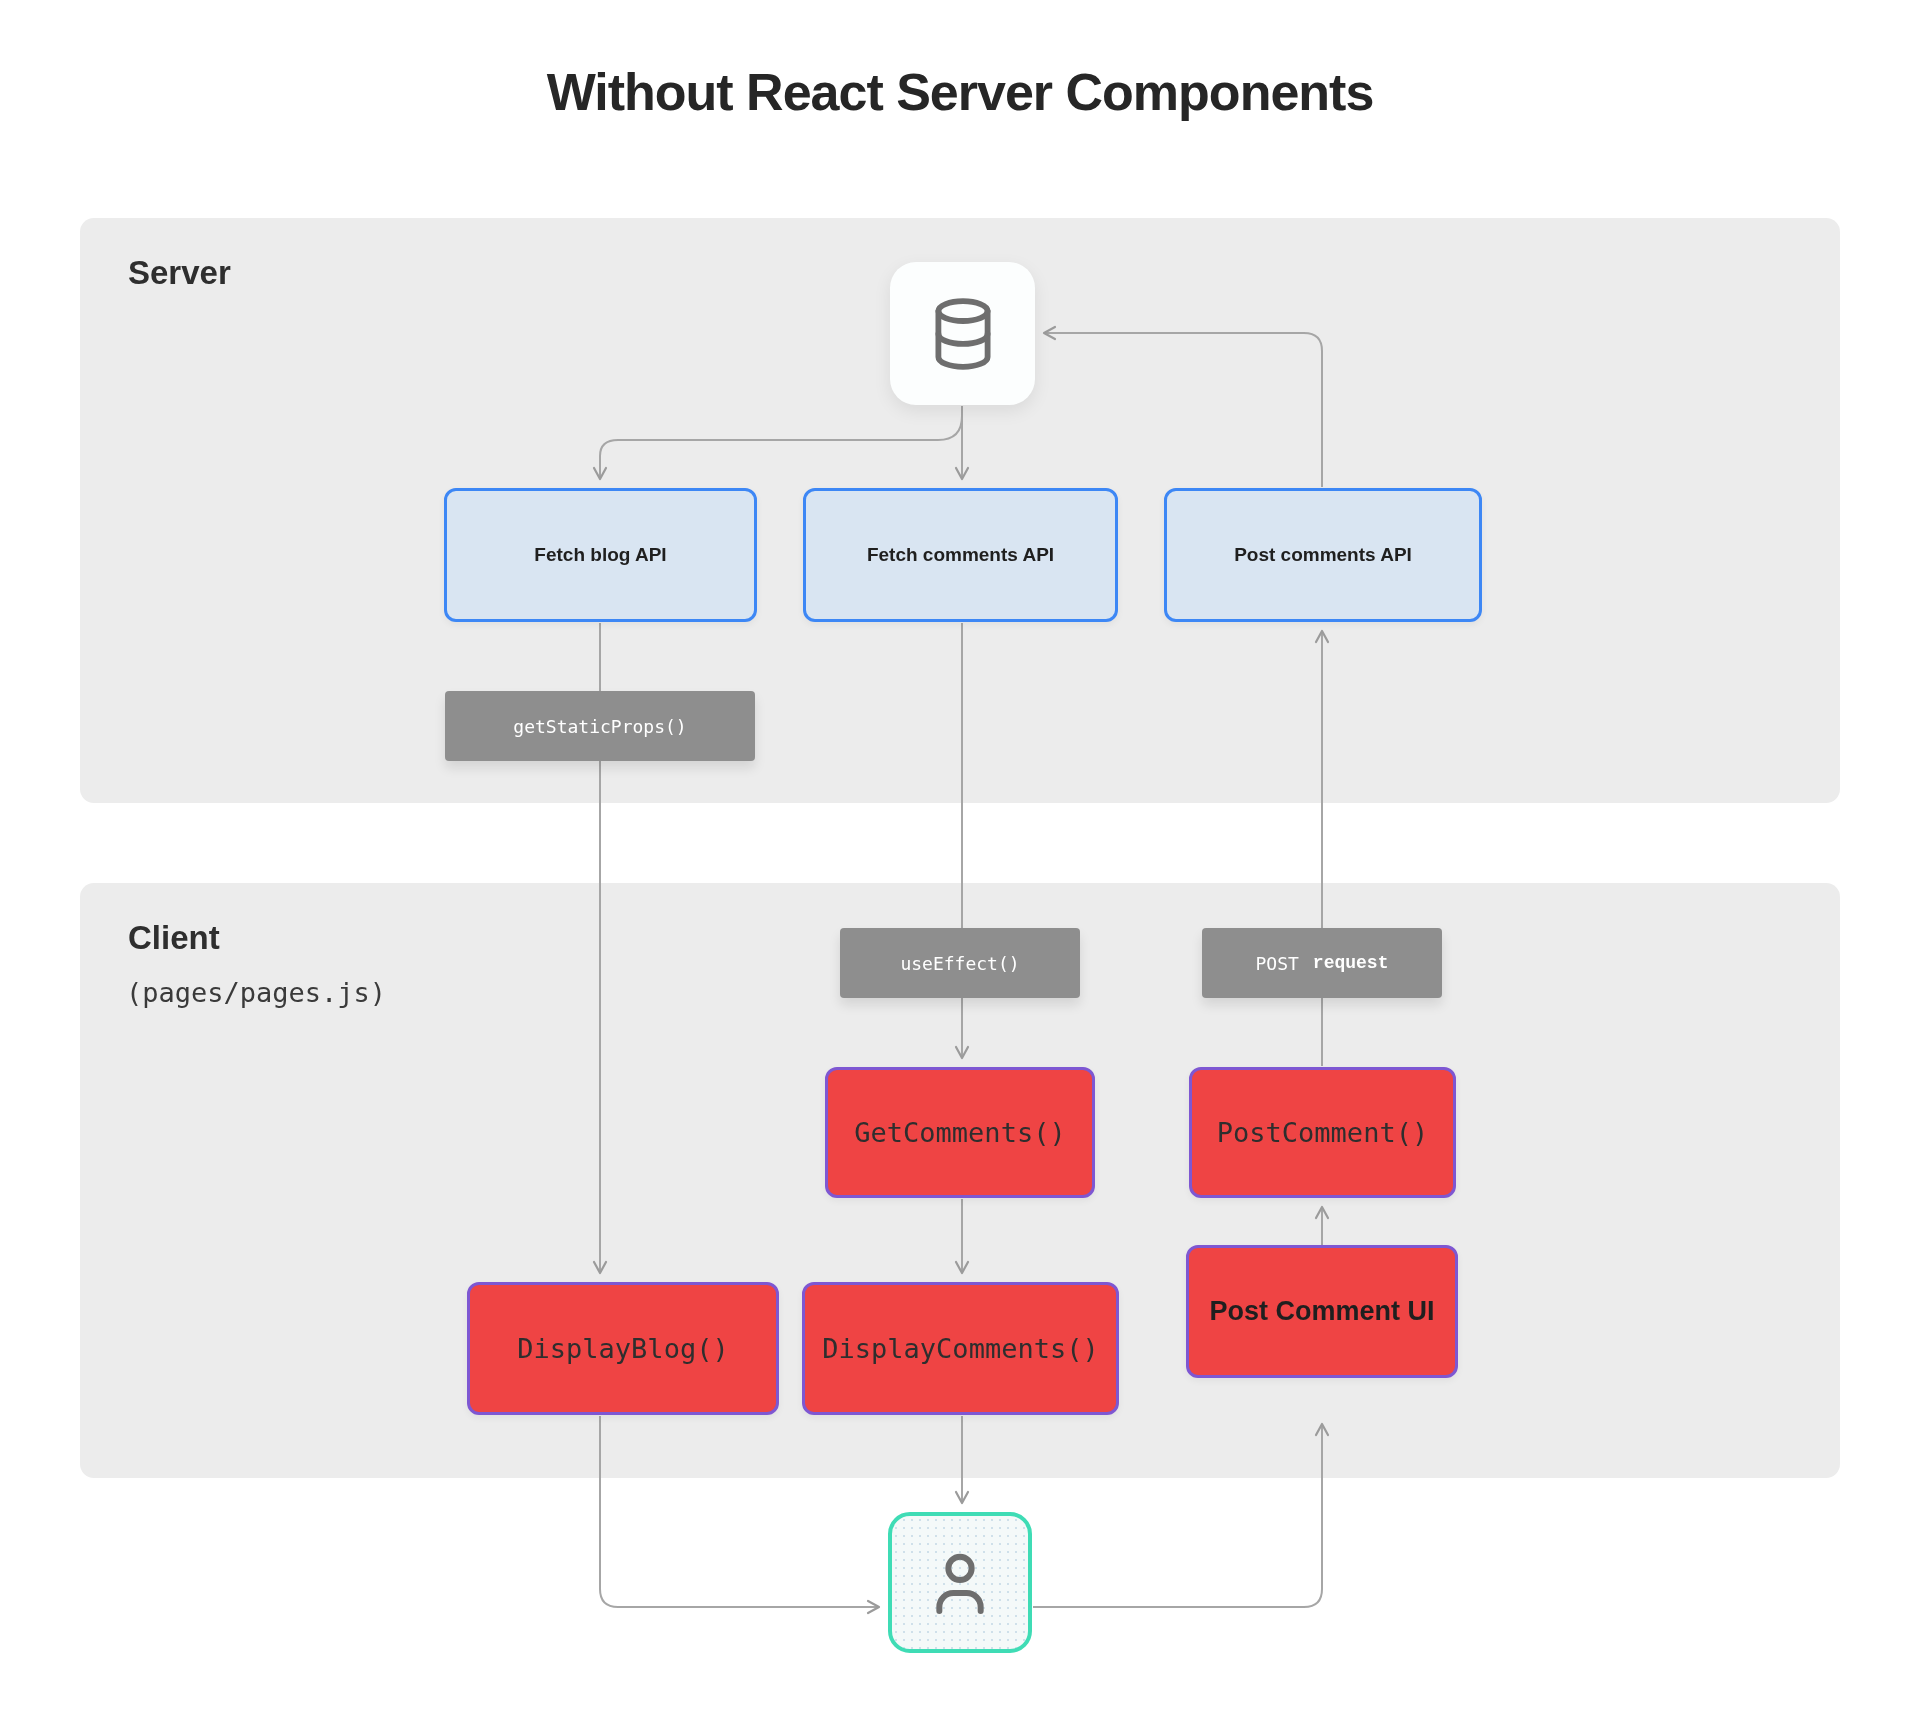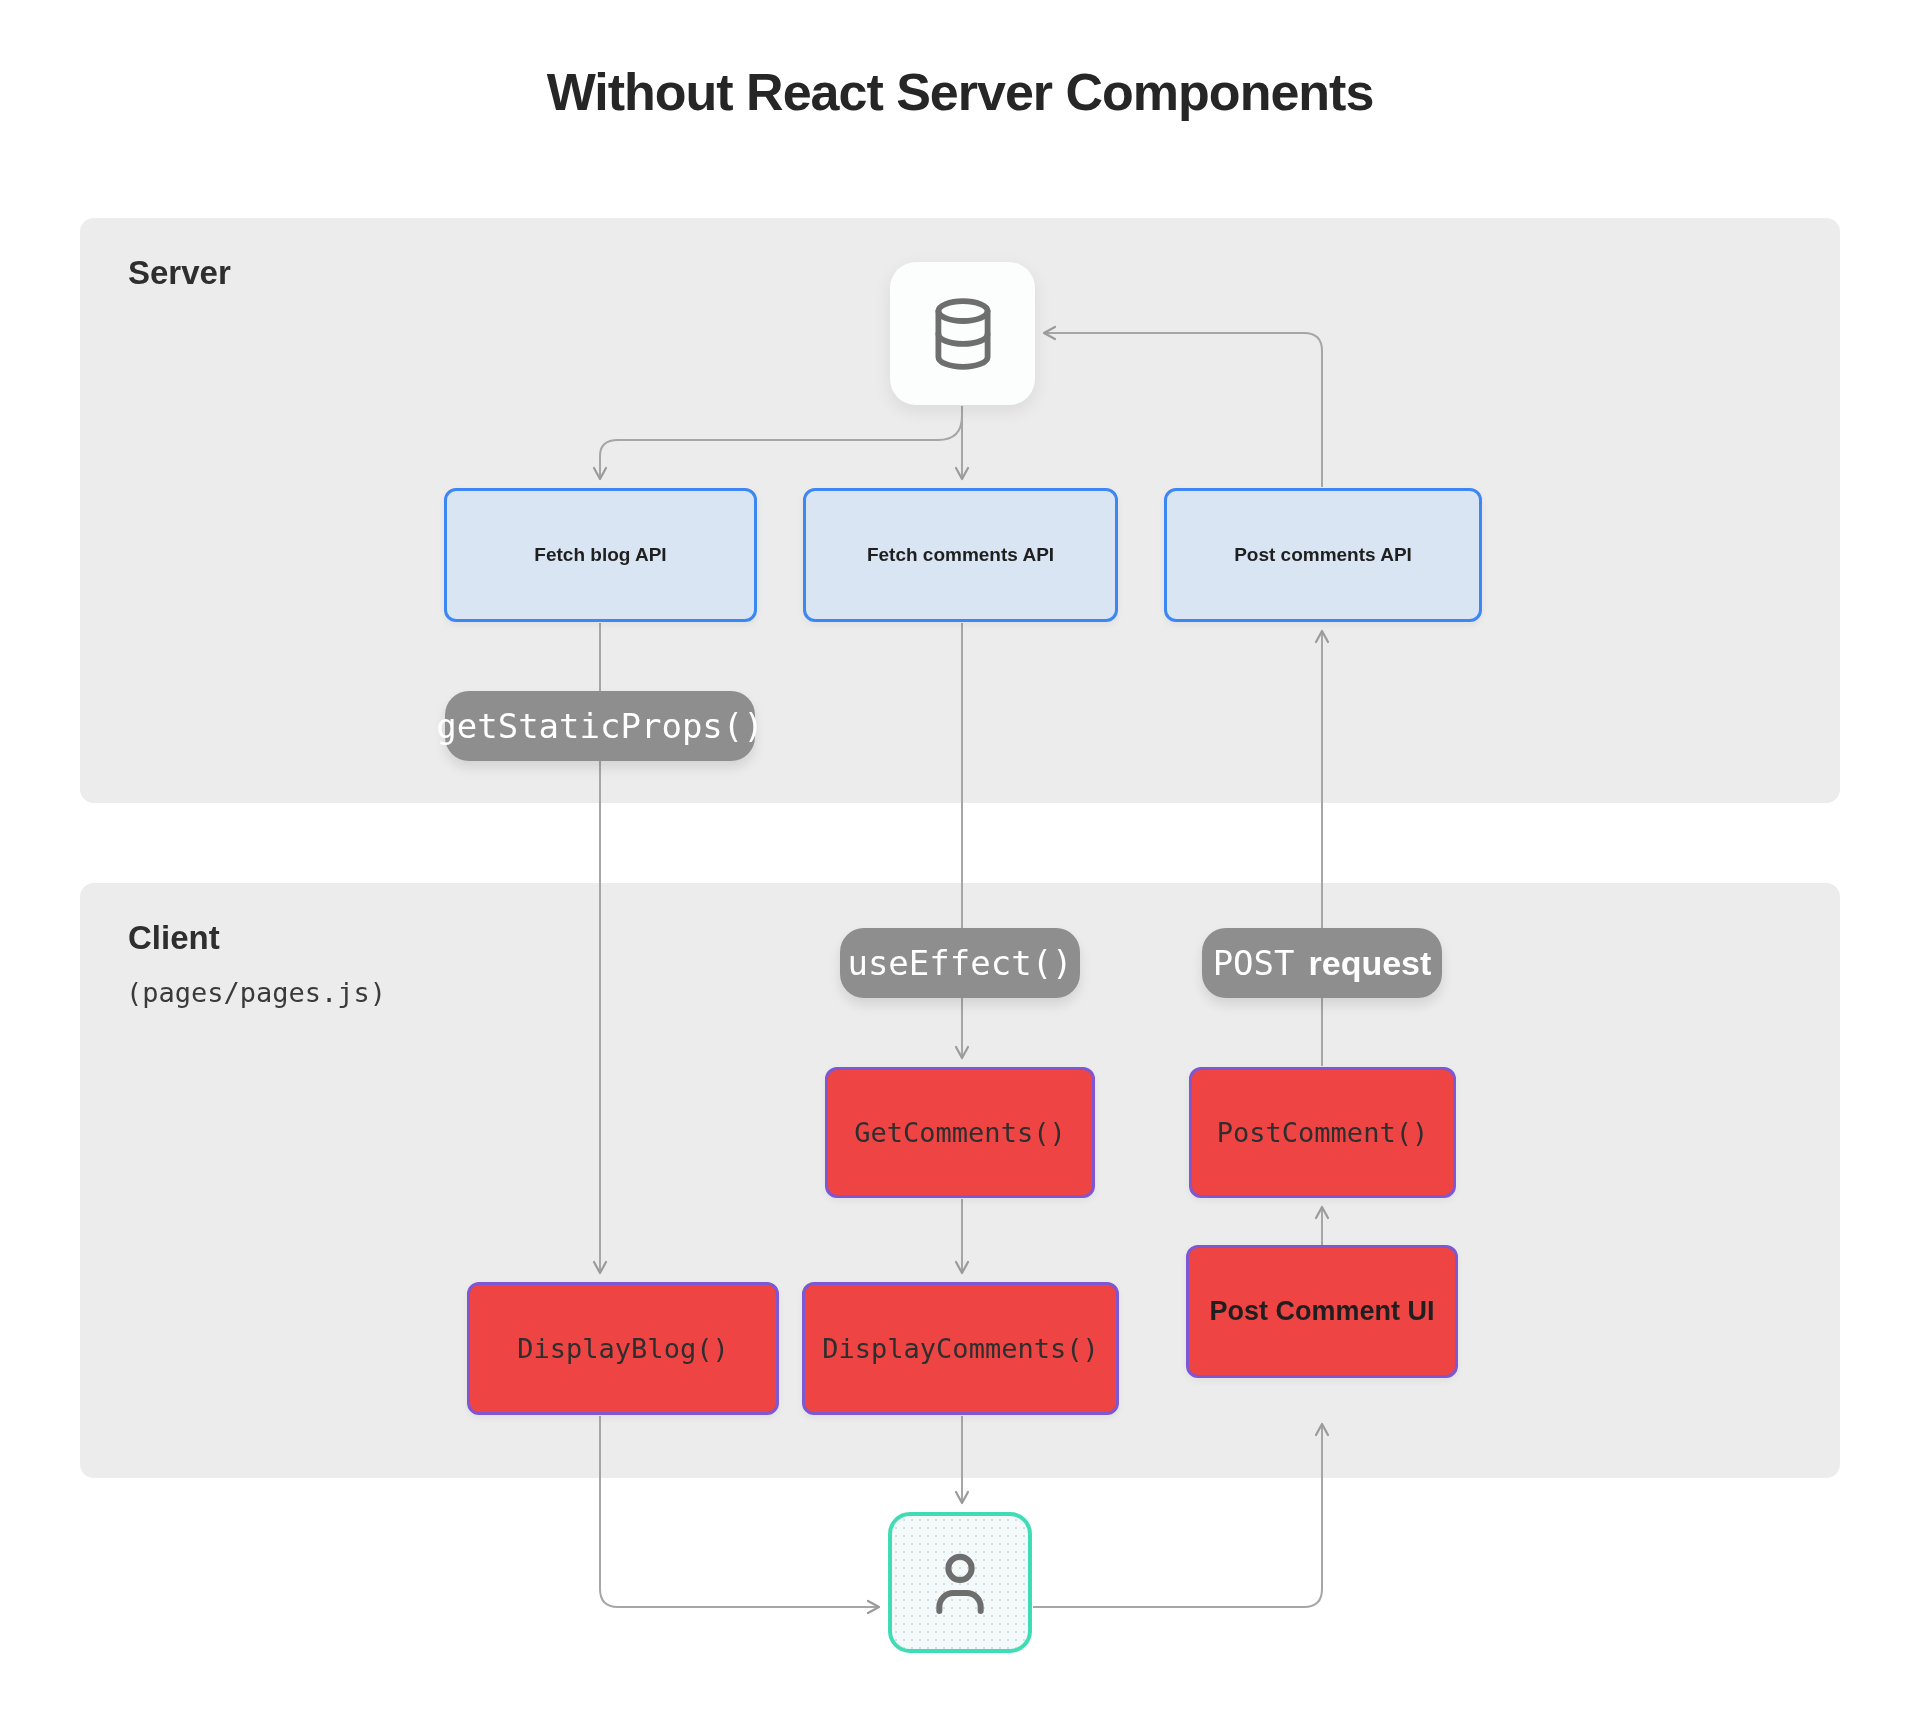--- a/index.html
+++ b/index.html
@@ -34,25 +34,25 @@
     box-shadow:0 3px 7px rgba(0,0,0,0.05);
   }
   .box-purple{
     background:#ef4444;border:3.5px solid #7e57d2;border-radius:12px;
     font-size:27px;color:#2e2e2e;font-family:"DejaVu Sans Mono", monospace;
     box-shadow:0 3px 7px rgba(0,0,0,0.05);
     text-align:center;
   }
   .box-purple.sans{font-family:"Liberation Sans", sans-serif;font-weight:700;color:#1f1f1f;}
   .pill{
-    background:#8e8e8e;border-radius:24px;color:#ffffff;font-size:34px;
+    background:#8e8e8e;border-radius:4px;color:#ffffff;font-size:18px;
     font-family:"DejaVu Sans Mono", monospace;
     box-shadow:0 7px 12px rgba(0,0,0,0.10);
   }
-  .pill .req{font-family:Liberation Sans, sans-serif;font-weight:700;margin-left:14px;text-align:right;}
+  .pill .req{font-family:Liberation Mono, monospace;font-weight:700;margin-left:14px;text-align:right;}
   .icon-box{
     background:#fcfefe;border-radius:26px;
     box-shadow:0 6px 18px rgba(0,0,0,0.08);
   }
   .icon-box.user{
     background-color:#f4f9f9;border:4px solid #3fdcb5;border-radius:22px;
     background-image:radial-gradient(circle,#cfe0ea 1px,transparent 1.2px);
     background-size:8px 8px;box-shadow:none;
   }
   .icon-box svg{display:block;}

